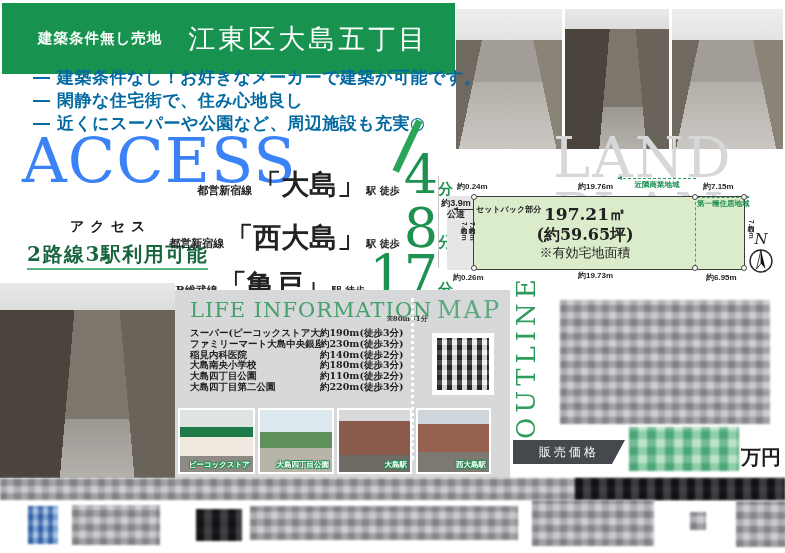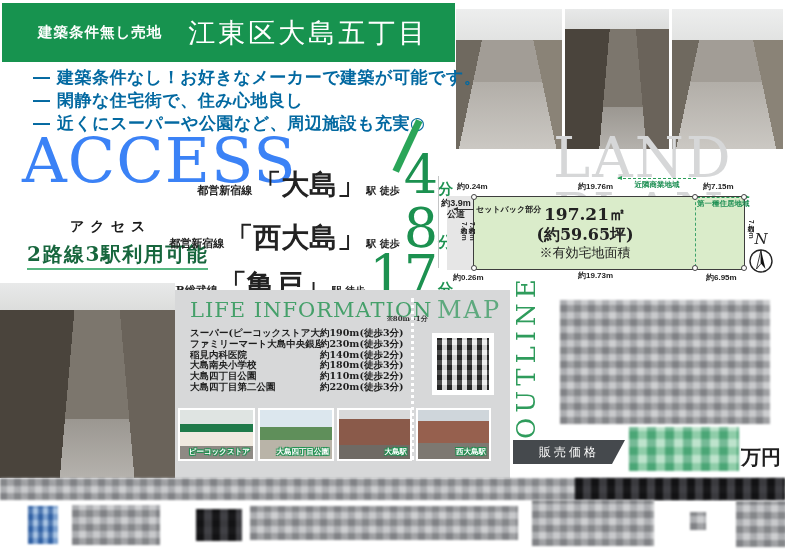--- a/index.html
+++ b/index.html
@@ -1,21 +1,21 @@
 <!DOCTYPE html>
 <html><head>
 <meta charset="utf-8">
 <style>
   html,body{margin:0;padding:0;background:#888;}
   .page{position:relative;width:785px;height:553px;background:#ffffff;overflow:hidden;
         font-family:"DejaVu Serif","Liberation Serif",serif;color:#222;}
   .abs{position:absolute;}
 
   
-  .banner{left:2px;top:3px;width:453px;height:59px;background:#17934f;color:#fff;
+  .banner{left:2px;top:3px;width:453px;height:71px;background:#17934f;color:#fff;
           display:flex;align-items:center;}
   .banner-badge{margin-left:36px;font-size:14.5px;letter-spacing:1px;font-weight:bold;}
   .banner-title{margin-left:26px;font-size:27px;letter-spacing:3px;font-weight:500;}
 
   
   .photo{border:0;}
   .ph-street{background:
     linear-gradient(180deg,#edeeee 0%,#e2e3e2 22%,rgba(0,0,0,0) 22%),
     linear-gradient(102deg,#6f695f 0%,#6f695f 24%,rgba(0,0,0,0) 24%),
     linear-gradient(258deg,#8a8377 0%,#8a8377 26%,rgba(0,0,0,0) 26%),
@@ -84,21 +84,21 @@
   .life .abs{position:absolute;}
   .li-title{left:15px;top:8px;font-size:21px;color:#45a06a;letter-spacing:1px;}
   .li-note{left:212px;top:24px;font-size:7px;font-weight:bold;color:#333;}
   .li-rows{left:15px;top:38px;width:225px;font-size:9.5px;line-height:10.8px;font-weight:bold;color:#1d1d1d;}
   .li-row{display:flex;white-space:nowrap;}
   .li-name{width:130px;overflow:hidden;}
   .li-dot-sep{left:236px;top:8px;height:162px;border-left:3px dotted #fff;}
   .map-title{left:262px;top:6px;font-size:24px;color:#5ea97e;letter-spacing:2px;}
   .qr{left:257px;top:43px;width:62px;height:62px;background:#fff;}
   .qr-in{position:absolute;left:5px;top:5px;right:5px;bottom:5px;}
-  .lp{position:absolute;top:118px;height:53px;border:2px solid #fff;box-sizing:border-box;}
+  .lp{position:absolute;top:118px;height:66px;border:2px solid #fff;box-sizing:border-box;}
   .lp-cap{position:absolute;right:3px;bottom:2px;font-size:7.5px;font-weight:bold;color:#fff;
           text-shadow:1px 1px 0 #1c9150,-1px -1px 0 #1c9150,1px -1px 0 #1c9150,-1px 1px 0 #1c9150,0 0 2px #1c9150;}
 
   
   .outline-title{left:511px;top:297px;height:142px;font-size:26px;color:#2f9c5c;letter-spacing:5px;
                  writing-mode:vertical-rl;transform:rotate(180deg);font-weight:500;}
   .outline-mosaic{left:560px;top:300px;width:210px;height:124px;}
   .price-banner{left:513px;top:440px;width:112px;height:24px;background:#45494d;color:#fff;
                 display:flex;align-items:center;justify-content:center;font-size:12px;letter-spacing:3px;
                 clip-path:polygon(0 0,100% 0,calc(100% - 13px) 100%,0 100%);}

